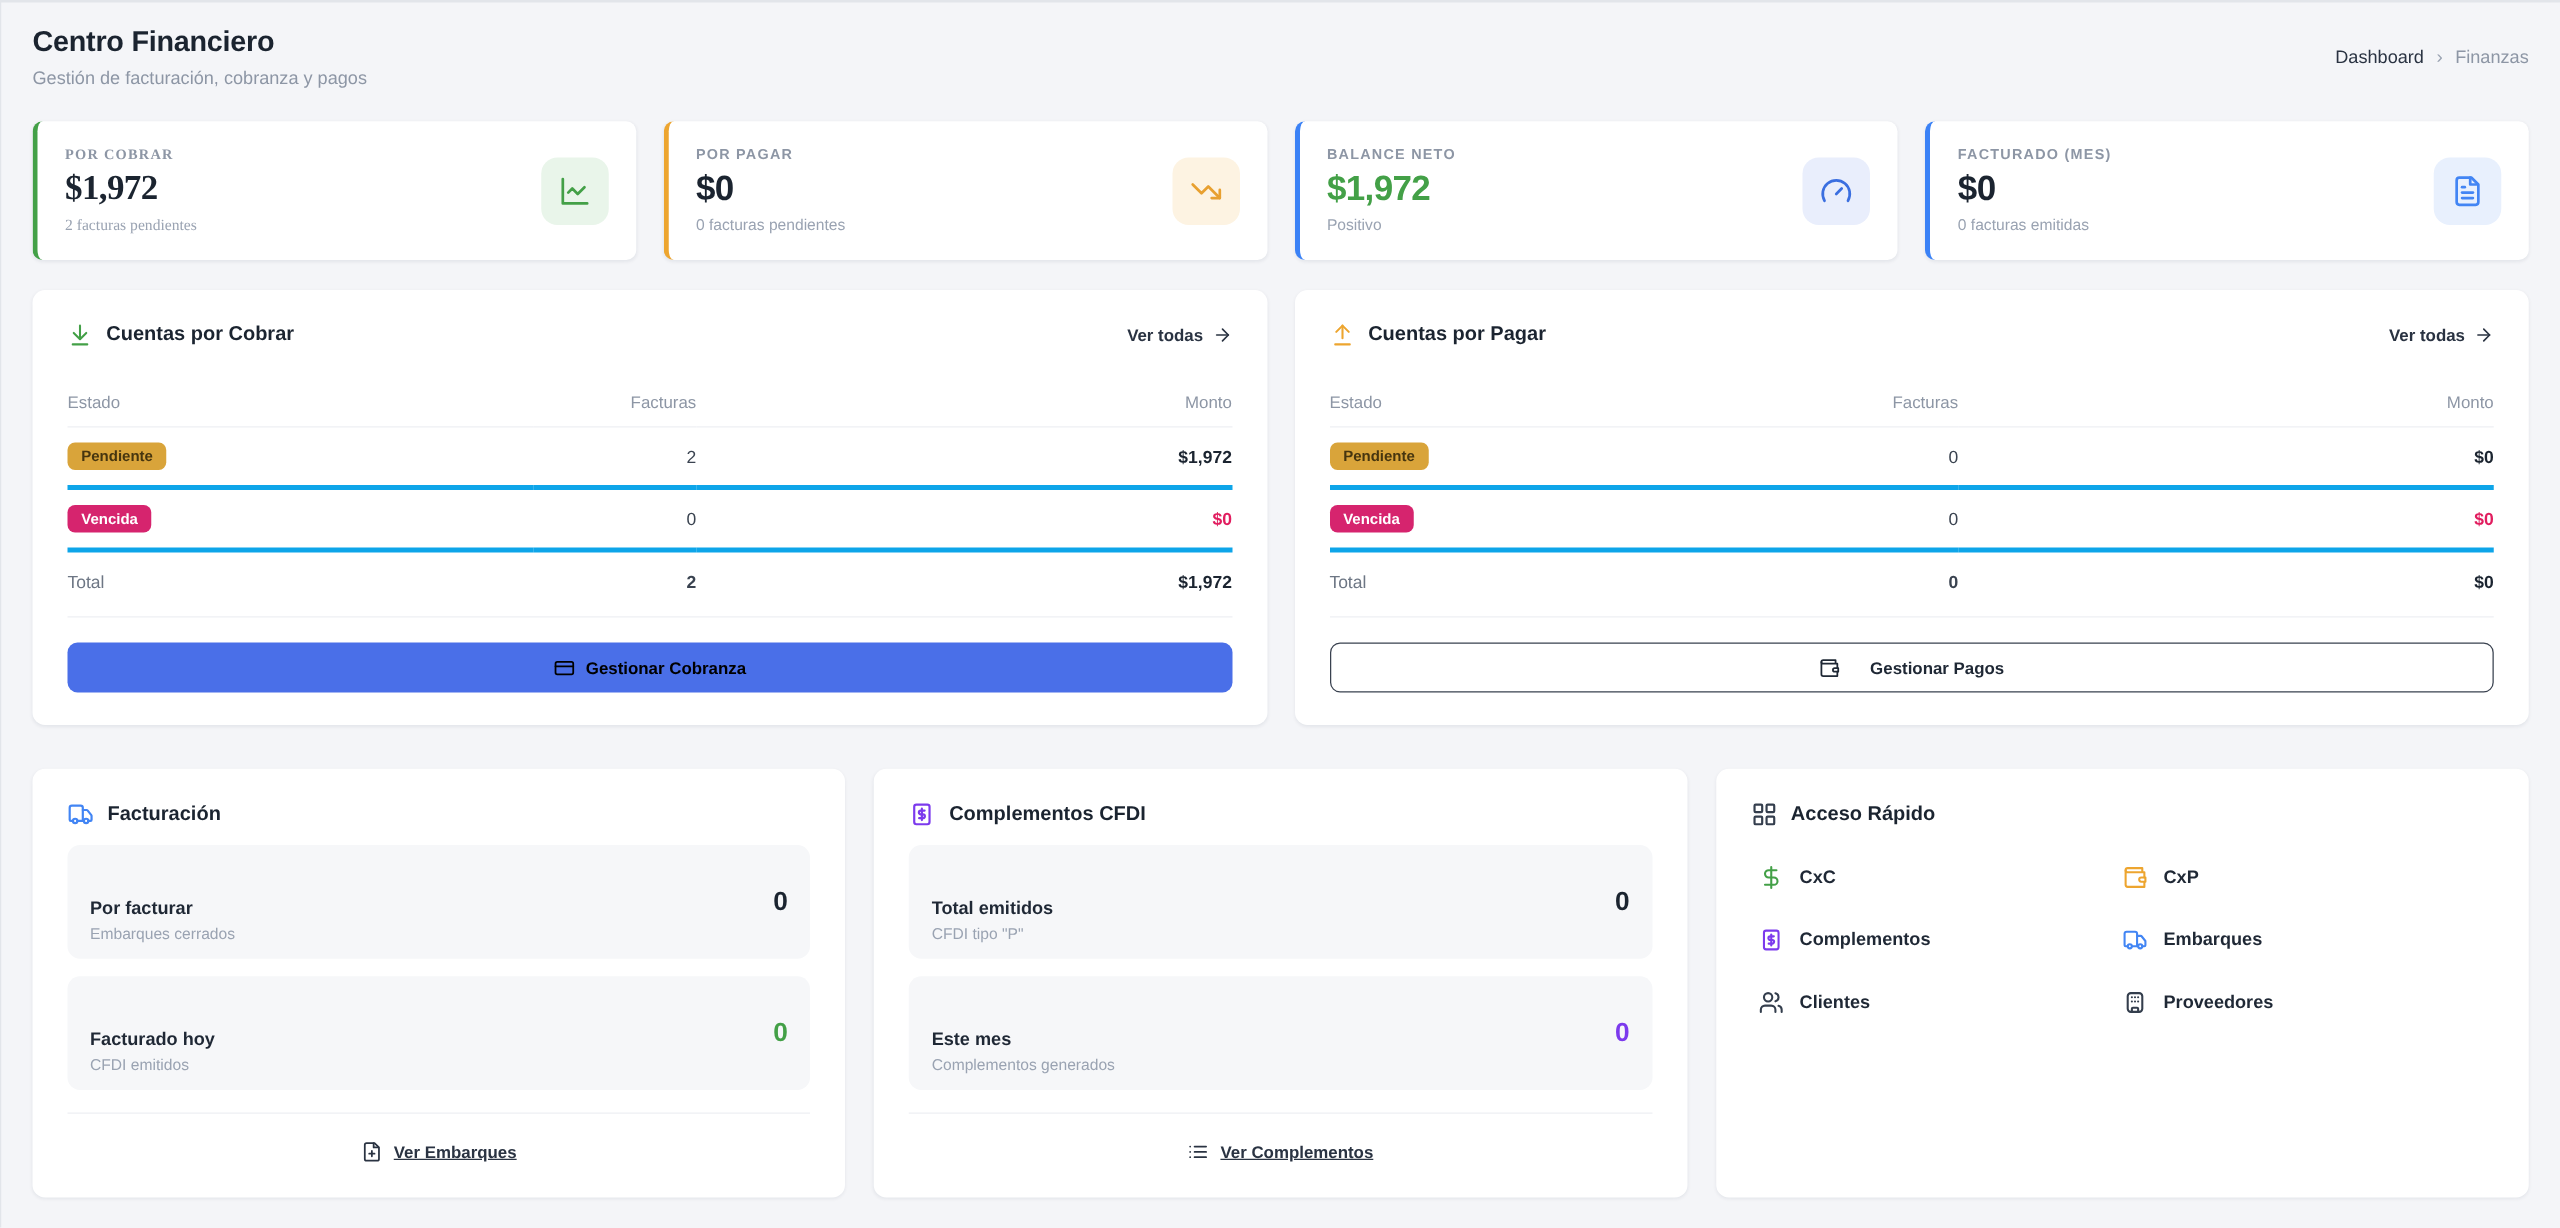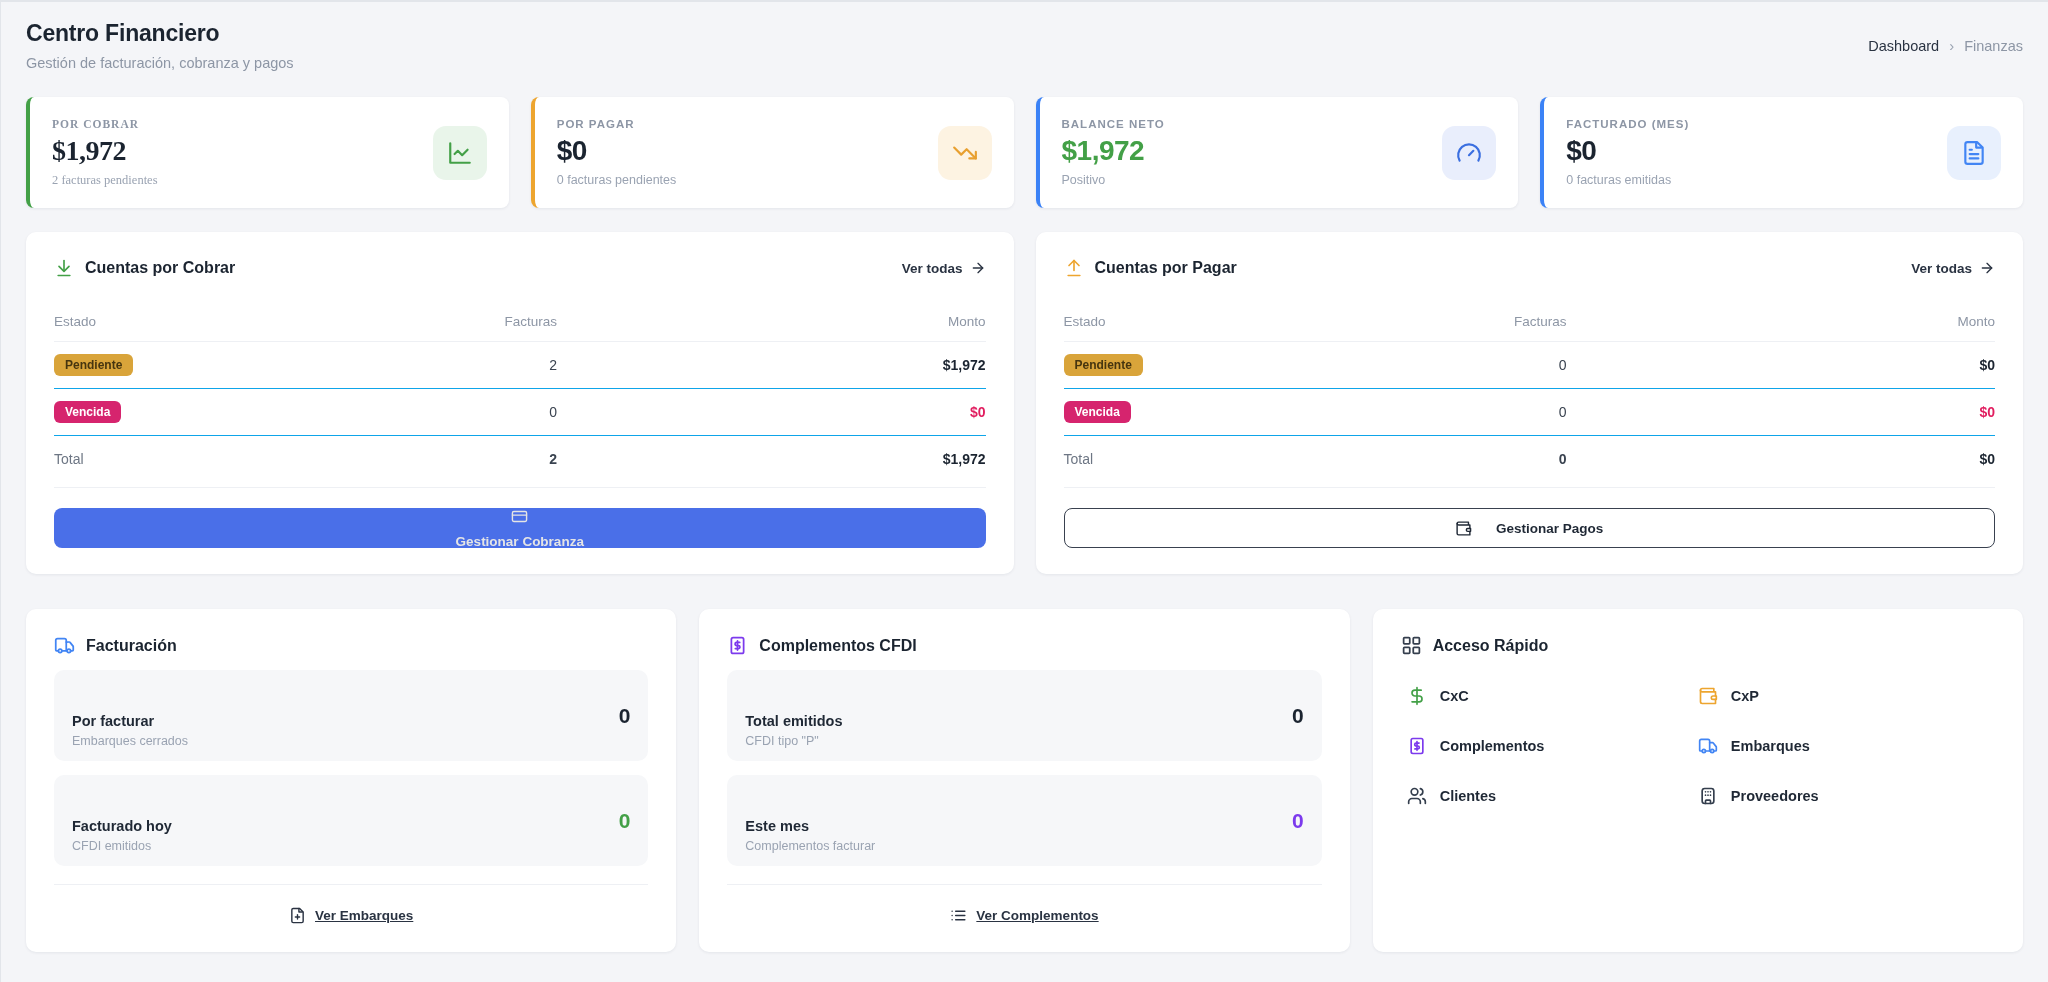--- a/index.html
+++ b/index.html
@@ -59,21 +59,21 @@
   .panel-title { font-size: 16px; font-weight: 700; color: #1b2430; }
   .view-all { display: flex; align-items: center; gap: 7px; font-size: 13.5px; font-weight: 700; color: #2a3342; cursor: pointer; }
   .icon-green  { color: #43a047; }
   .icon-orange { color: #eda52f; }
   .icon-purple { color: #7c3aed; }
   .icon-blue   { color: #4285f4; }
   .icon-dark   { color: #343e4d; }
 
   table.acct { width: 100%; border-collapse: collapse; margin-top: 26px; }
   table.acct th { font-size: 13.5px; font-weight: 400; color: #8d96a5; padding: 10px 0 12px; border-bottom: 1px solid #eef0f4; }
-  table.acct td { padding: 12px 0; border-bottom: 1px solid #0ea5e9; font-size: 14px; }
+  table.acct td { padding: 12px 0; border-bottom: 4px solid #0ea5e9; font-size: 14px; }
   table.acct .col-estado { text-align: left; width: 40%; }
   table.acct .col-fact   { text-align: right; width: 14%; }
   table.acct .col-monto  { text-align: right; width: 46%; }
   td.cell-fact  { color: #3a4350; }
   td.cell-monto { font-weight: 700; color: #1b2430; }
   td.cell-monto.neg { color: #e11d5f; }
   tr.total-row td { border-bottom: none; padding-top: 15px; padding-bottom: 6px; }
   .total-label { color: #6d7684; font-size: 14px; }
   tr.total-row .cell-fact { font-weight: 600; }
 
@@ -83,21 +83,21 @@
   }
   .badge.pending { background: #d9a43a; color: #46350f; }
   .badge.overdue { background: #d6246e; color: #ffffff; }
 
   .panel-footer { border-top: 1px solid #eef0f4; margin-top: 14px; padding-top: 20px; }
   .btn {
     width: 100%; height: 40px; border-radius: 8px; border: none;
     display: flex; align-items: center; justify-content: center; gap: 9px;
     font-family: inherit; font-size: 13.5px; font-weight: 700; cursor: pointer;
   }
-  .btn.primary { background: #4a6fe8; color: #e5e5e5; flex-direction: column; }
+  .btn.primary { background: #4a6fe8; color: #000000; }
   .btn.outline { background: #fff; color: #1f2835; border: 1.5px solid #39414f; gap: 24px; }
 
   
   .bottom-row { display: grid; grid-template-columns: repeat(3, 1fr); gap: 23px; margin-top: 35px; }
   .mini-stat {
     background: #f6f7f9; border-radius: 10px; padding: 13px 18px; margin-top: 14px;
     display: flex; justify-content: space-between; align-items: center;
   }
   .mini-stats { margin-top: 10px; }
   .mini-title { font-size: 14.5px; font-weight: 700; color: #1f2835; margin-top: 30px; }
@@ -386,21 +386,21 @@
         <div class="mini-stat">
           <div>
             <div class="mini-title">Total emitidos</div>
             <div class="mini-sub">CFDI tipo "P"</div>
           </div>
           <div class="mini-value">0</div>
         </div>
         <div class="mini-stat">
           <div>
             <div class="mini-title">Este mes</div>
-            <div class="mini-sub">Complementos facturar</div>
+            <div class="mini-sub">Complementos generados</div>
           </div>
           <div class="mini-value purple">0</div>
         </div>
       </div>
       <div class="bottom-footer">
         <button class="ghost-btn">
           <span>
             <svg width="17" height="17" viewBox="0 0 24 24" fill="none" stroke="currentColor" stroke-width="2" stroke-linecap="round" stroke-linejoin="round">
                 <line x1="8" x2="21" y1="6" y2="6"></line>
                 <line x1="8" x2="21" y1="12" y2="12"></line>

